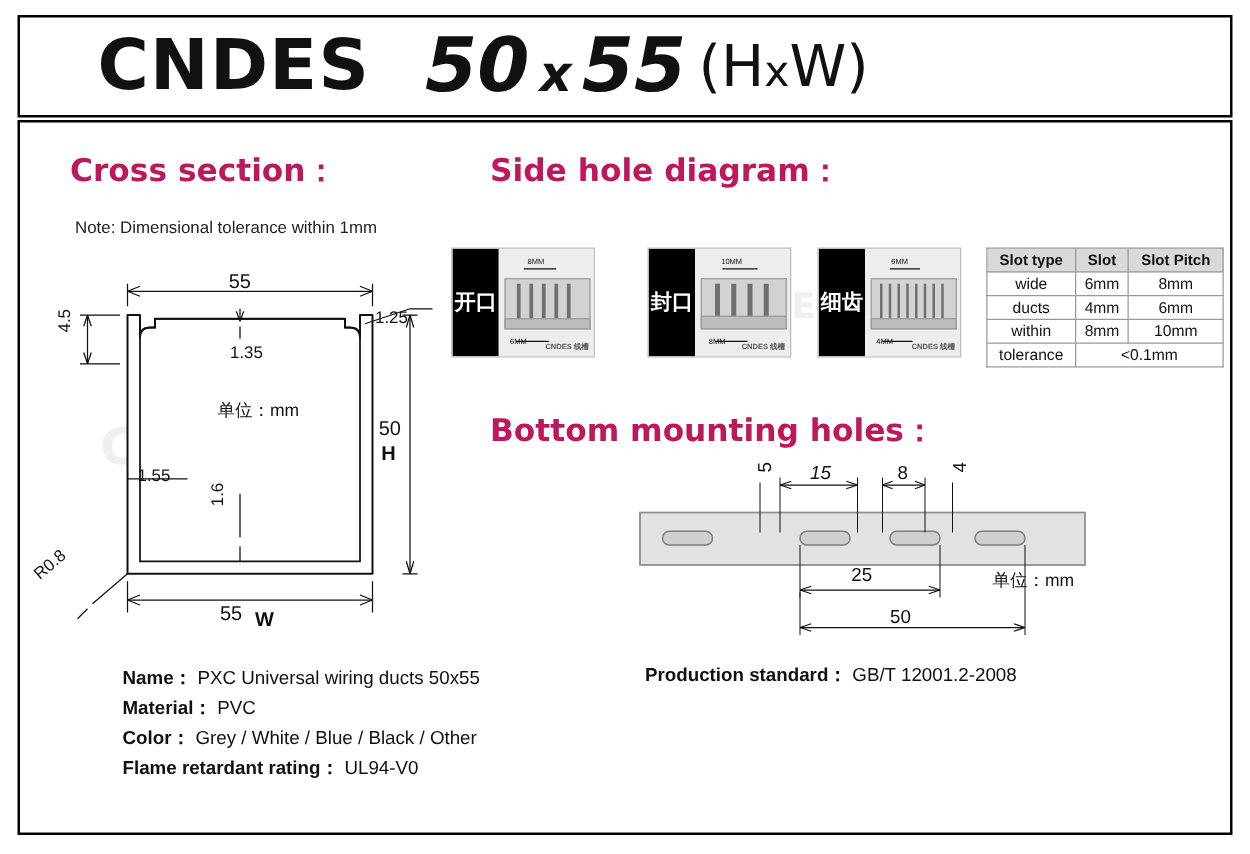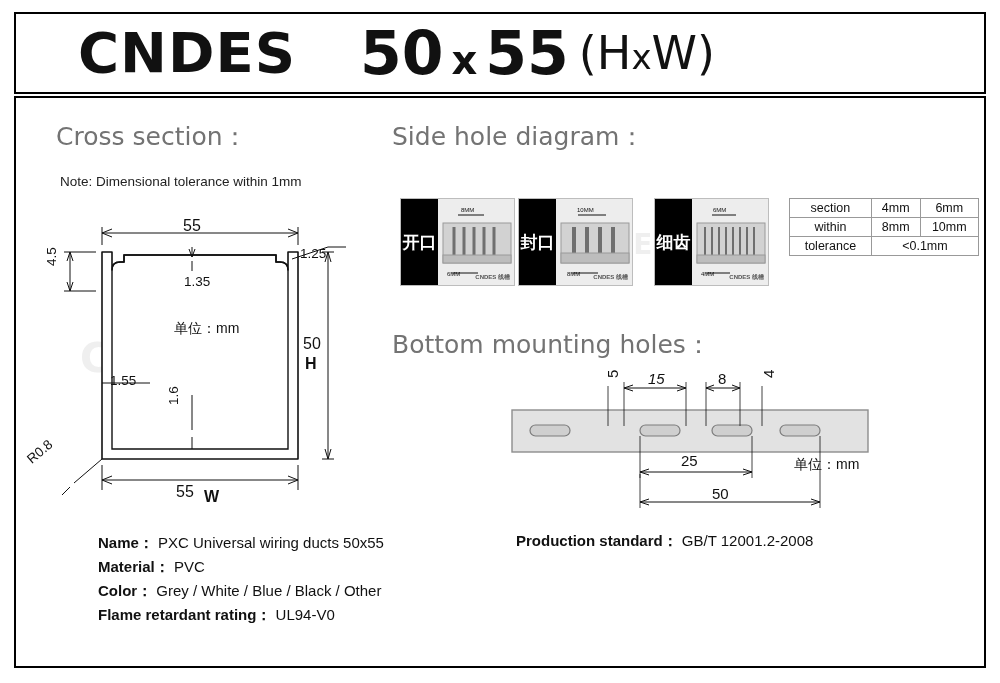--- a/index.html
+++ b/index.html
@@ -24,34 +24,34 @@
   }
 
   
   .brand{
     font-family:"DejaVu Sans", sans-serif;
     font-weight:bold;font-size:56px;letter-spacing:1px;
     margin-left:62px;line-height:1;
   }
   .size-main{
     font-family:"DejaVu Sans", sans-serif;
-    font-weight:bold;font-size:60px;margin-left:64px;line-height:1;
+    font-weight:bold;font-size:60px;margin-left:44px;line-height:1;font-style:italic;
   }
   .size-x{font-size:40px;font-weight:bold;margin:0 8px;}
   .size-hxw{
     font-family:"DejaVu Sans", sans-serif;
     font-size:46px;margin-left:10px;line-height:1;
   }
   .size-hxw .small{font-size:34px;}
 
   
   .heading{
     position:absolute;
     font-family:"DejaVu Sans", sans-serif;
-    font-weight:normal;font-size:25px;color:#737373;white-space:nowrap;
+    font-weight:bold;font-size:25px;color:#be185d;white-space:nowrap;
   }
 
   .note{
     position:absolute;font-size:13.5px;color:#222;line-height:19px;white-space:nowrap;
   }
 
   
   .wm{
     position:absolute;
     font-family:"DejaVu Sans", sans-serif;
@@ -201,21 +201,21 @@
   <div class="dimtxt" style="left:184px;top:274px;">1.35</div>
   <div class="dimtxt" style="left:174px;top:320px;font-size:14px;">单位：mm</div>
   <div class="dimtxt" style="left:303px;top:335px;font-size:16px;">50</div>
   <div class="dimtxt b" style="left:305px;top:355px;font-size:16px;">H</div>
   <div class="dimtxt" style="left:110px;top:373px;">1.55</div>
   <div class="dimtxt rot90" style="left:166px;top:405px;">1.6</div>
   <div class="dimtxt" style="left:24px;top:455px;transform:rotate(-40deg);transform-origin:left top;">R0.8</div>
   <div class="dimtxt" style="left:176px;top:483px;font-size:16px;">55</div>
   <div class="dimtxt b" style="left:204px;top:488px;font-size:16px;">W</div>
 
-  <div class="thumb" style="left:400px;top:198px;padding-left:24px;">
+  <div class="thumb" style="left:361px;top:198px;padding-left:24px;">
     <div class="blk">开口</div>
     <div class="img">
       <svg width="78" height="88" viewBox="0 0 78 88">
         <rect x="0" y="0" width="78" height="88" fill="#ededed"></rect>
         <rect x="5" y="24" width="68" height="40" fill="#d2d2d2" stroke="#9a9a9a" stroke-width="1"></rect>
         <g stroke="#6f6f6f" stroke-width="3">
           <line x1="16" y1="28" x2="16" y2="56"></line>
             <line x1="26" y1="28" x2="26" y2="56"></line>
           <line x1="36" y1="28" x2="36" y2="56"></line>
             <line x1="46" y1="28" x2="46" y2="56"></line>
@@ -274,22 +274,32 @@
         <line x1="16" y1="74" x2="42" y2="74" stroke="#111" stroke-width="1"></line>
       </svg>
     </div>
     <div class="lbl" style="left:58px;top:8px;">10MM</div>
     <div class="lbl" style="left:48px;top:72px;">8MM</div>
     <div class="cndes">CNDES 线槽</div>
   </div>
 
   <table class="slot-table">
     <tbody>
+        <tr>
+      <th>Slot type</th>
+      <th>Slot</th>
+      <th>Slot Pitch</th>
+    </tr>
     <tr>
-      <td>section</td>
+      <td>wide</td>
+      <td>6mm</td>
+      <td>8mm</td>
+    </tr>
+    <tr>
+      <td>ducts</td>
       <td>4mm</td>
       <td>6mm</td>
     </tr>
     <tr>
       <td>within</td>
       <td>8mm</td>
       <td>10mm</td>
     </tr>
     <tr>
       <td>tolerance</td>

